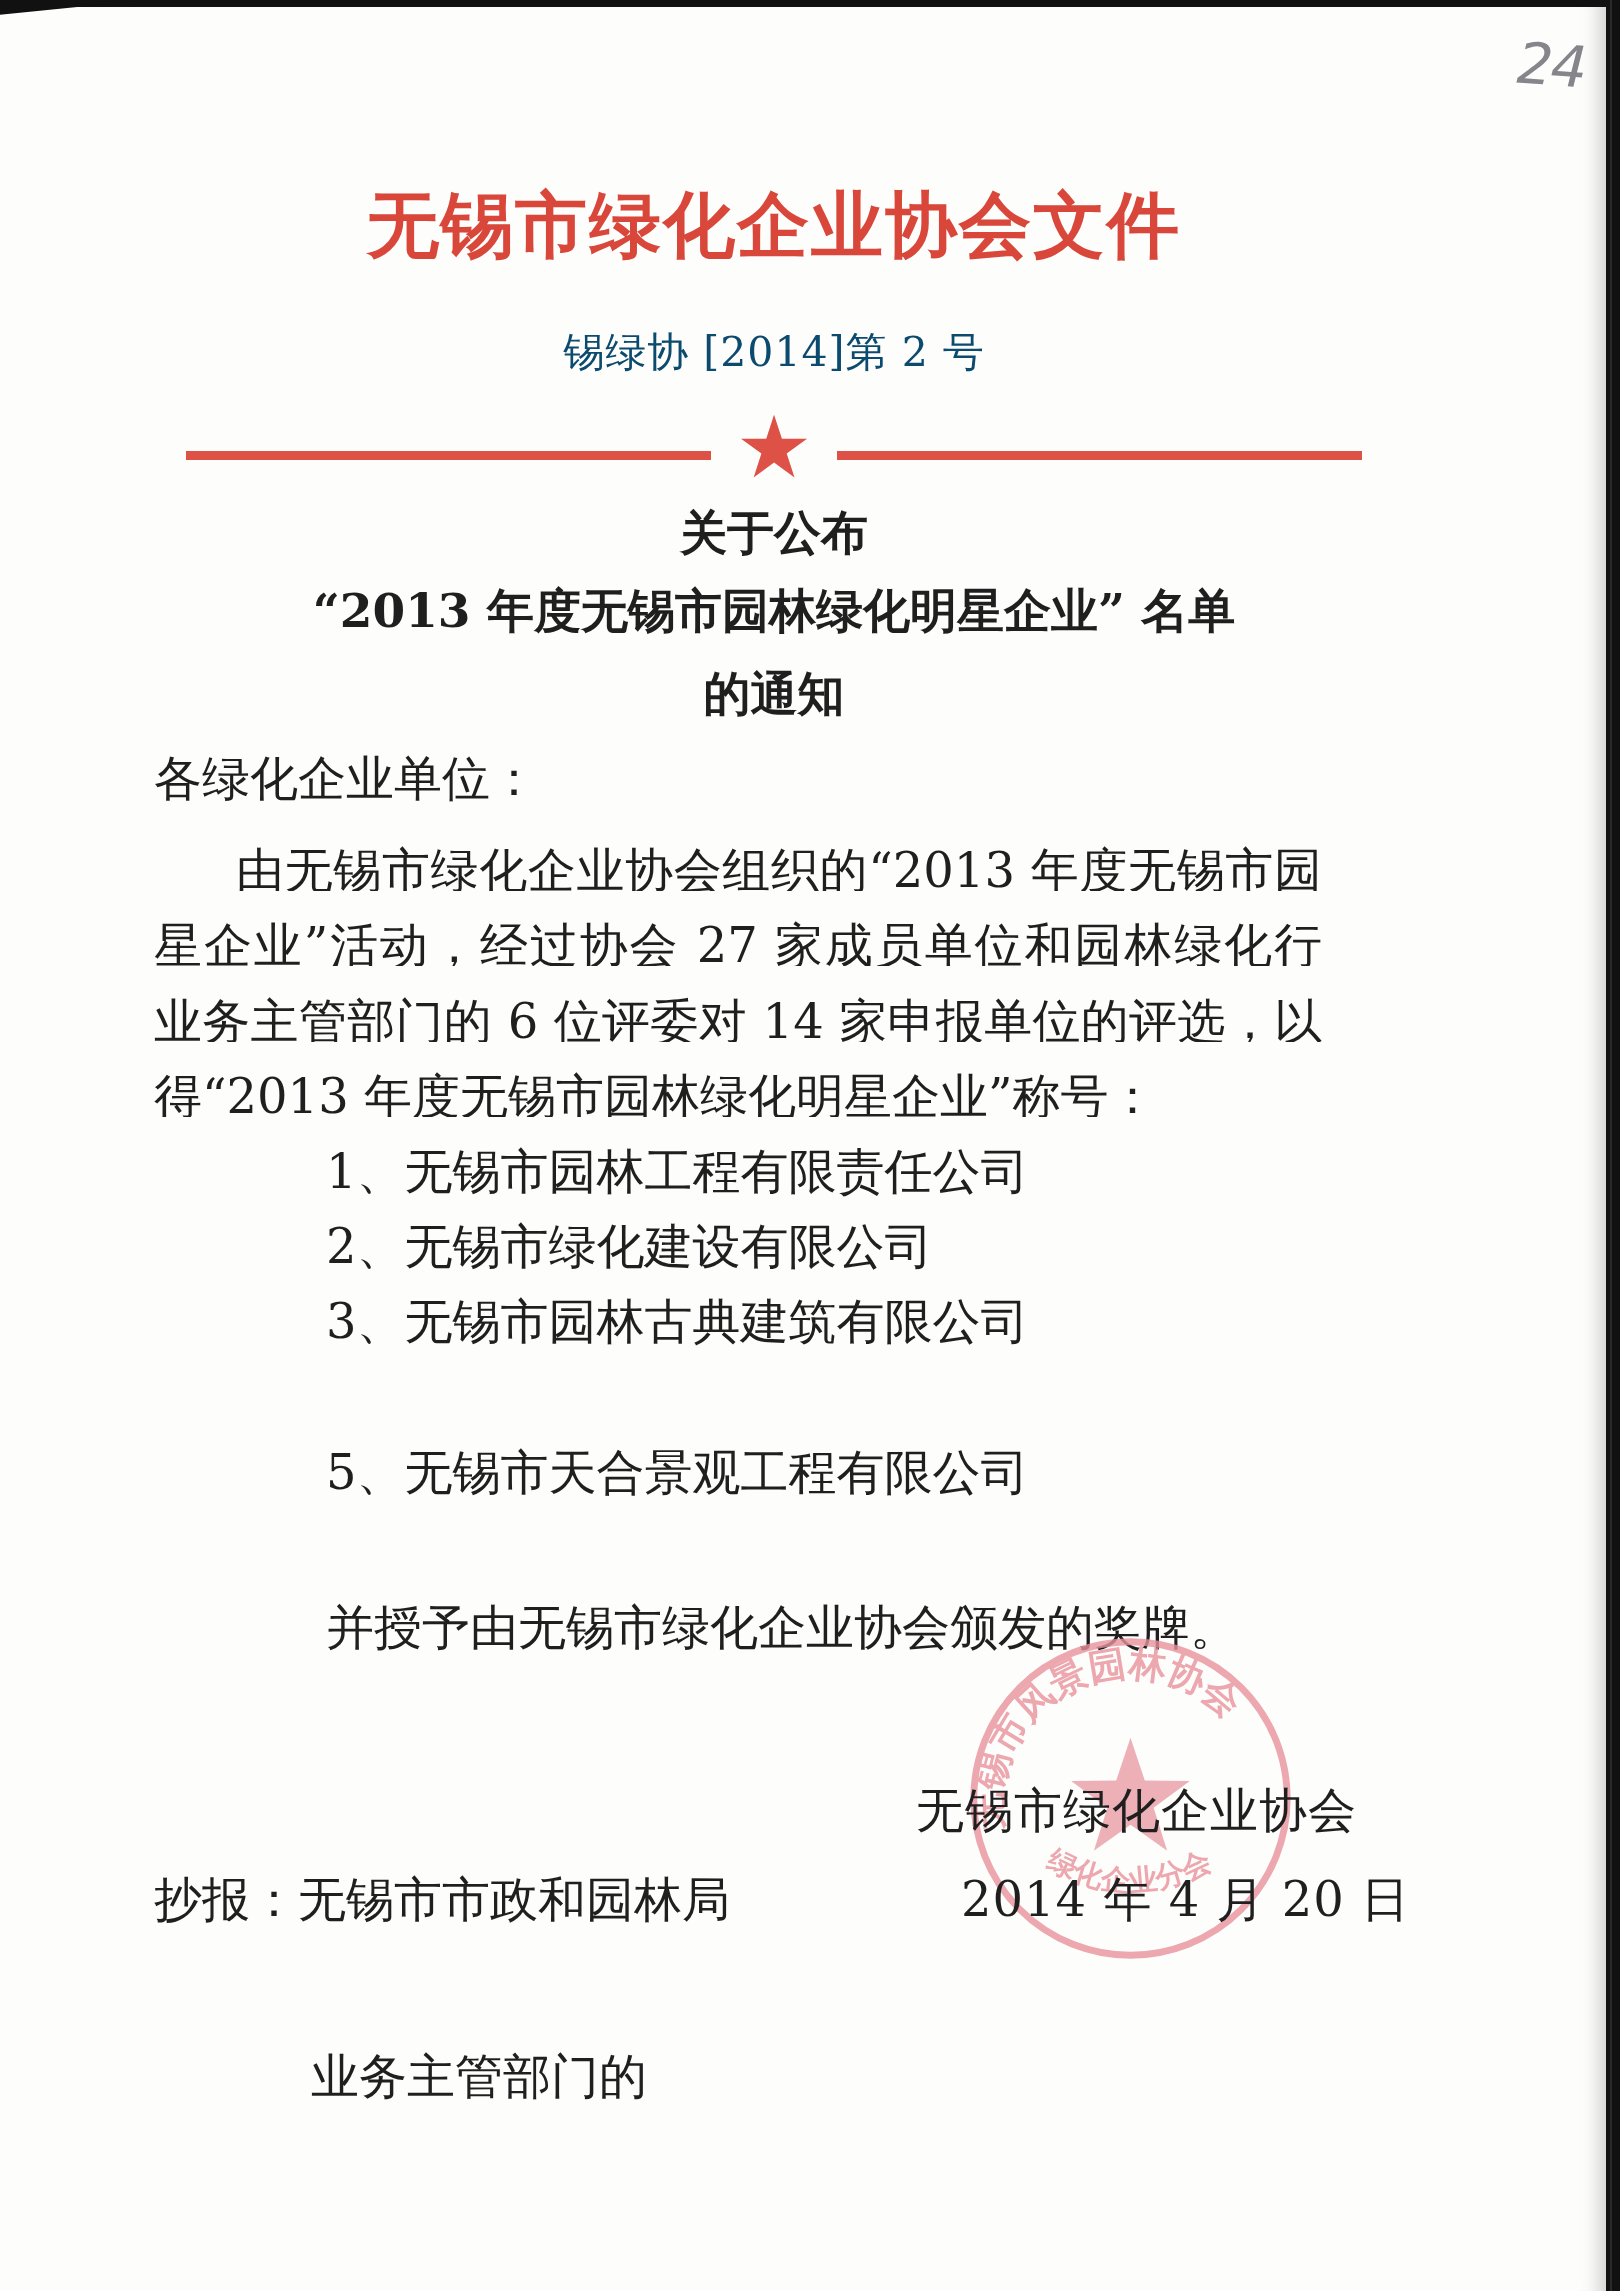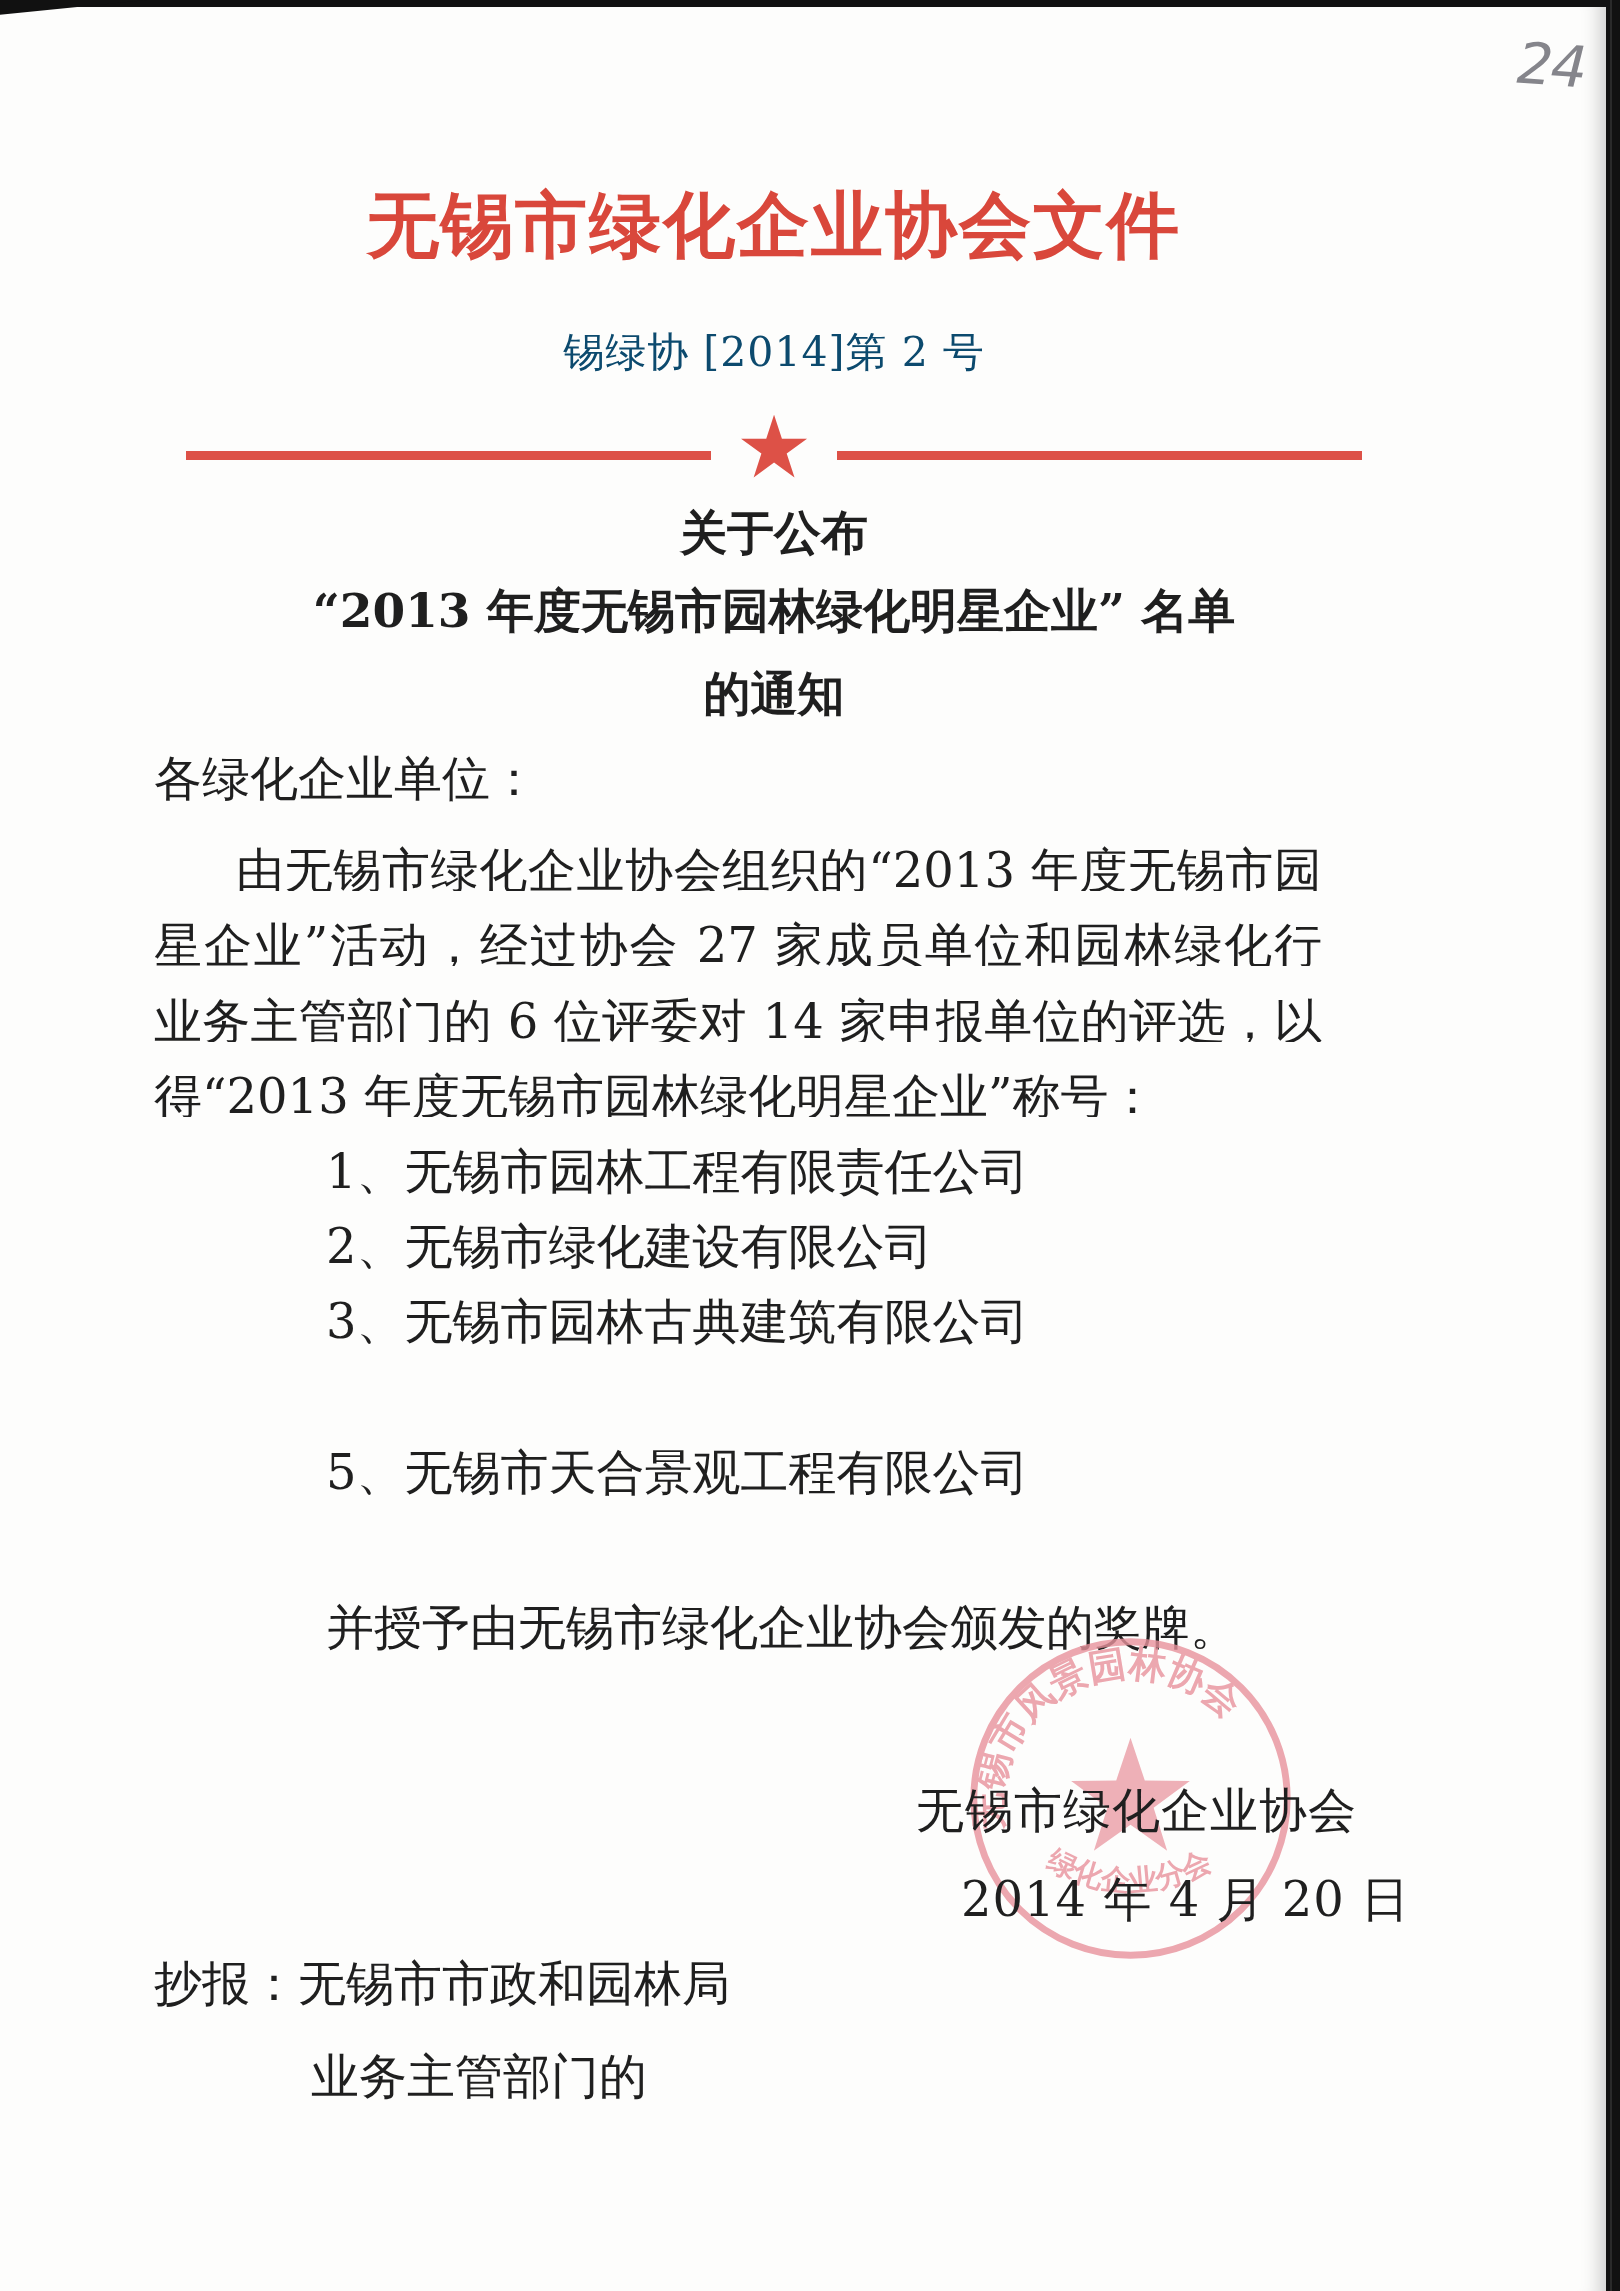--- a/index.html
+++ b/index.html
@@ -35,21 +35,21 @@
   .pl3{top:1065px;text-align:left;text-align-last:left;}
   .li0{left:326px;top:1140px;}
   .li1{left:326px;top:1215px;}
   .li2{left:326px;top:1290px;}
   .li3{left:326px;top:1365px;}
   .li4{left:326px;top:1441px;}
   .closing{left:326px;top:1568px;margin-top:28px;}
   .stamp{position:absolute;left:964px;top:1625px;width:333px;height:333px;opacity:.8;}
   .signature{left:916px;top:1779px;letter-spacing:1px;z-index:5;}
   .sign-date{left:961px;top:1868px;letter-spacing:1px;z-index:5;}
-  .cc1{left:154px;top:1952px;}
+  .cc1{left:154px;top:1868px;}
   .cc2{left:311px;top:2045px;}
 </style>
 </head>
 <body>
 
 <div class="canvas">
   <div class="page">
 
     <div class="pencil-num">24</div>
 

